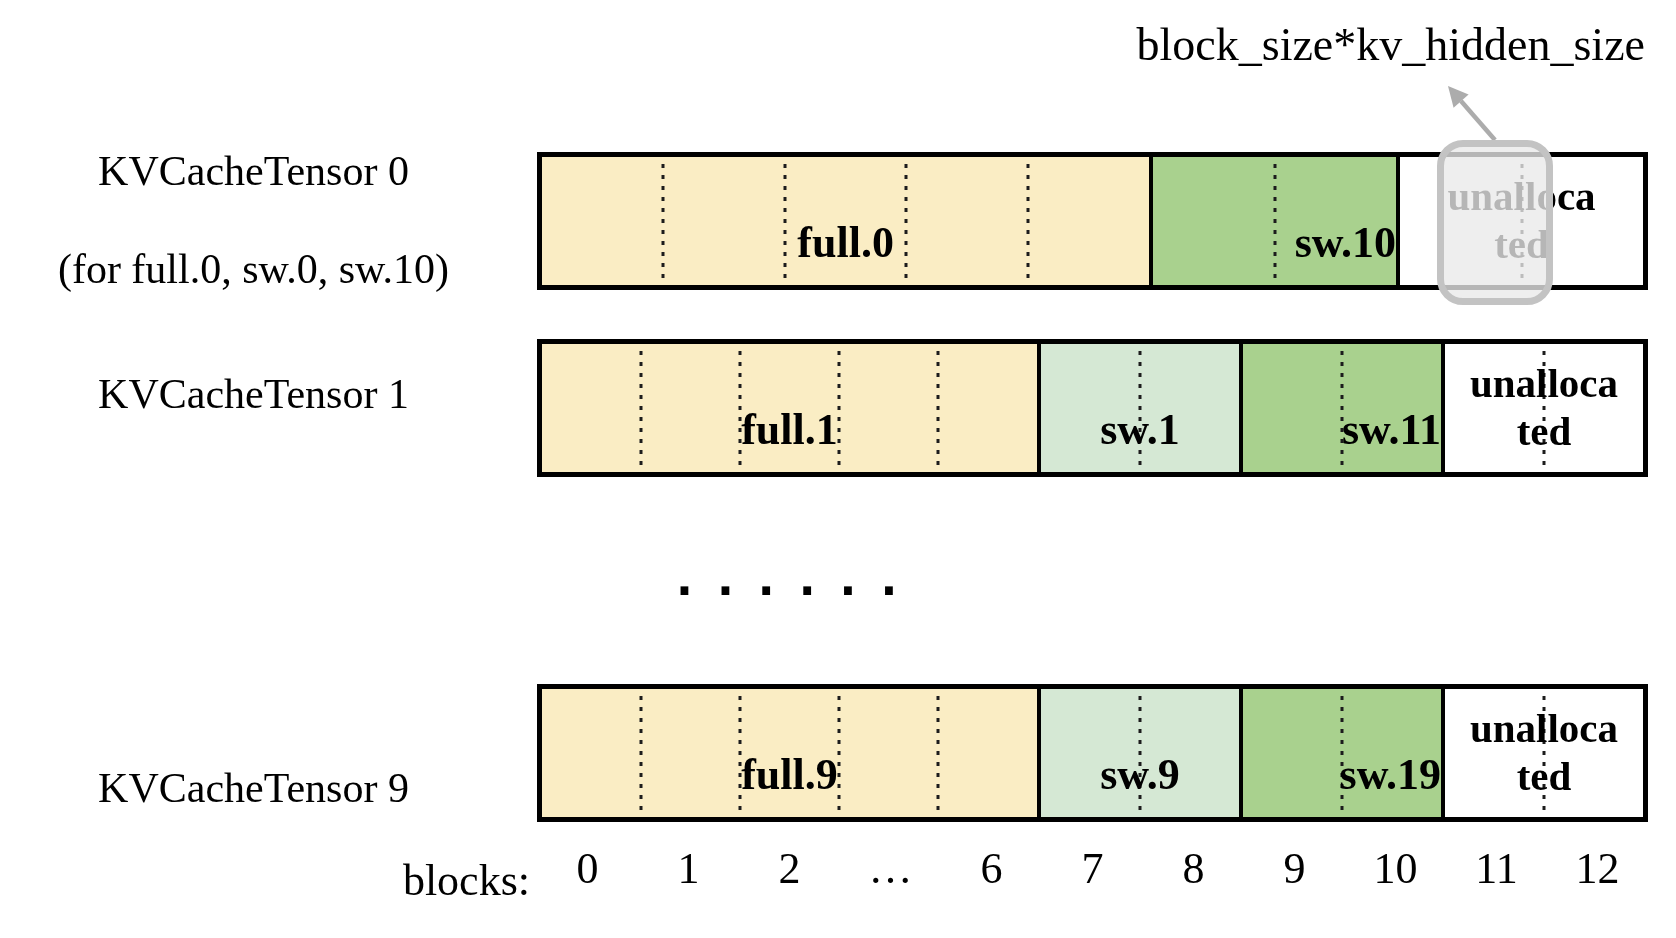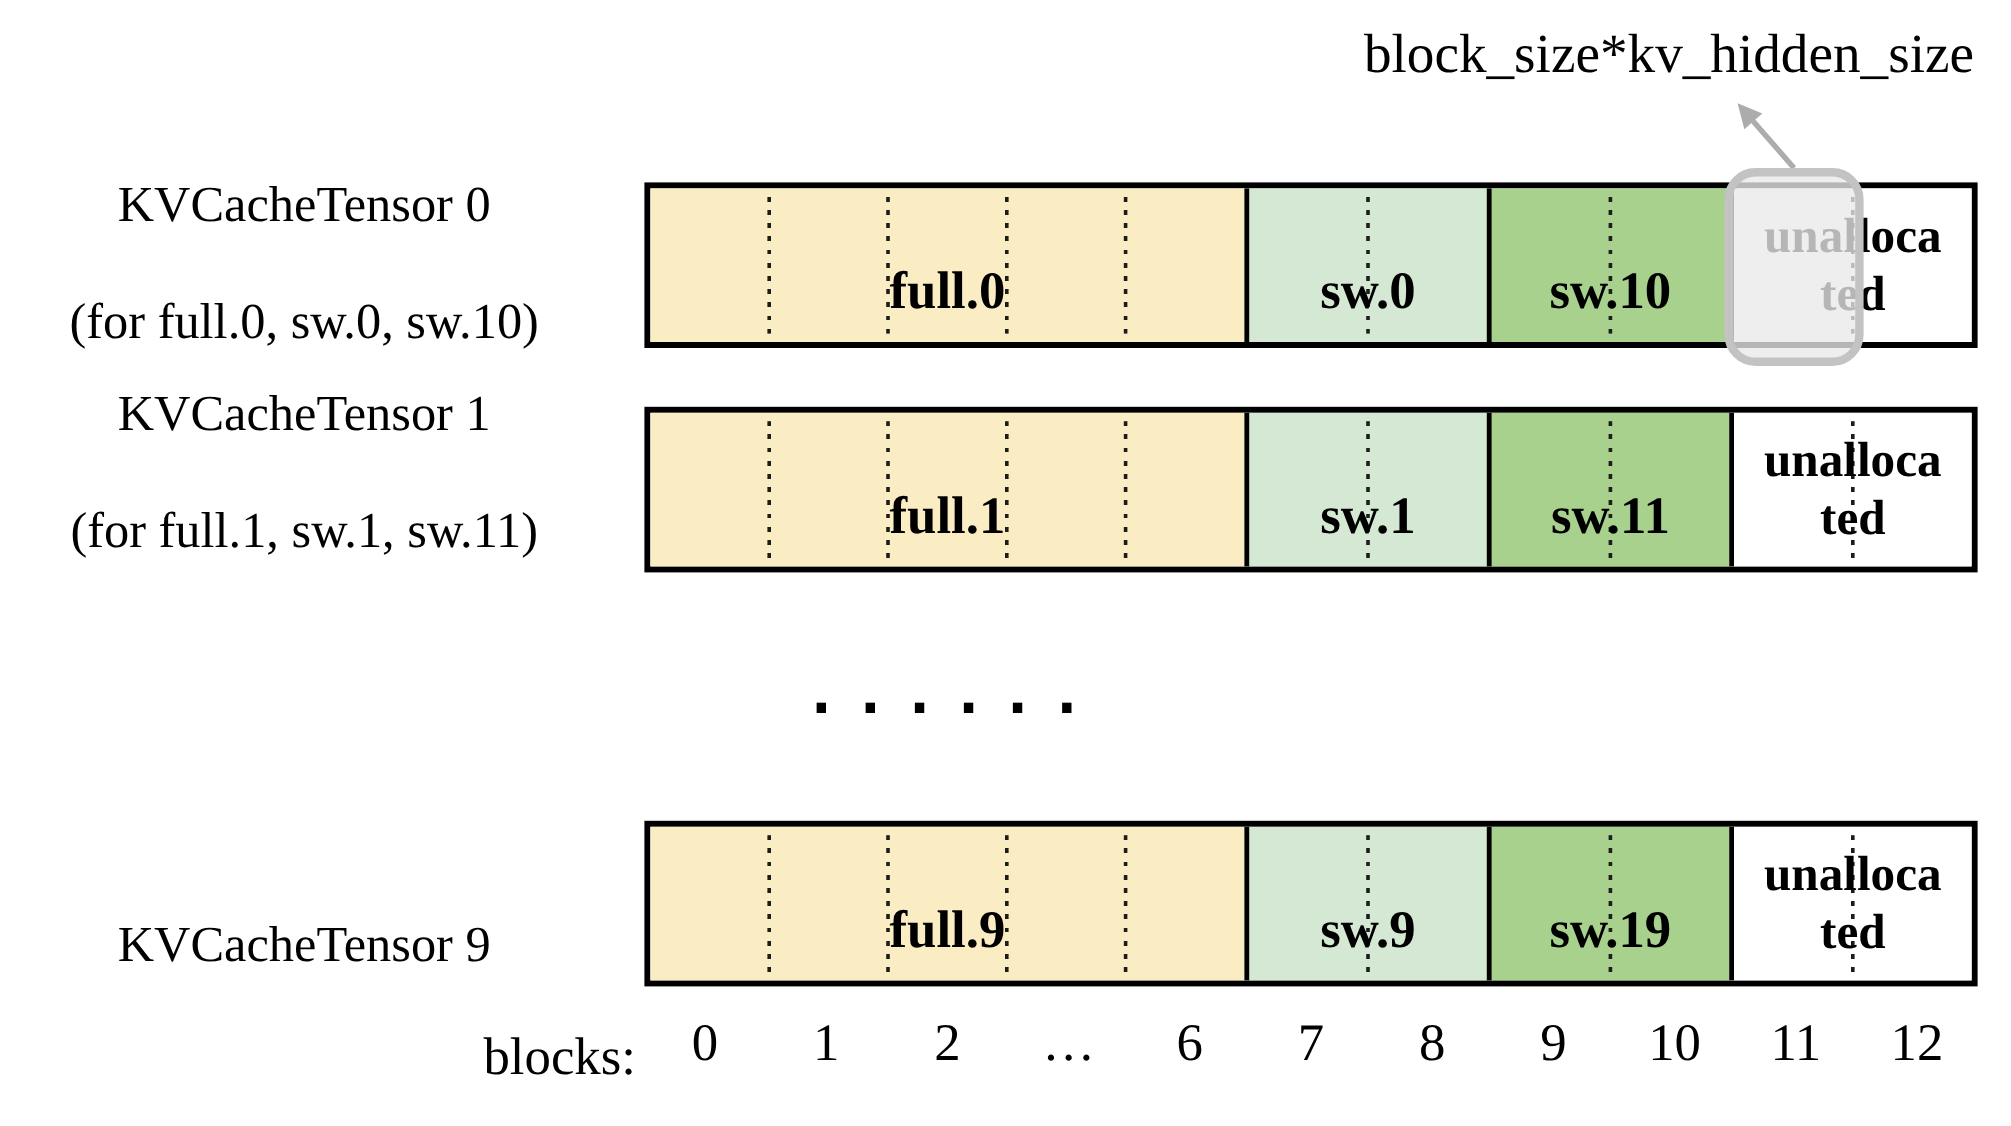--- a/index.html
+++ b/index.html
@@ -29,21 +29,21 @@
     position:absolute; left:537px; width:1111px; height:138px;
     display:flex; border:5px solid #000; box-sizing:border-box; background:#fff;
   }
   .sec {
     position:relative; display:flex; align-items:center; justify-content:center;
     box-sizing:border-box; height:100%;
   }
   .sec + .sec { border-left:4px solid #000; }
   .sec-full        { flex:5; background:var(--full-fill,#faedc4); }
   .sec-sw          { flex:2; background:var(--sw-fill,#d5e8d4); }
-  .sec-sw2         { flex:2; background:var(--sw2-fill,#a9d18e); }
+  .sec-sw2         { flex:2; background:var(--sw2-fill,#a9d18e);justify-content:flex-end; }
   .sec-unallocated { flex:2; background:var(--unallocated-fill,#ffffff); }
   .sec-label { font-weight:bold; font-size:44px; z-index:1;margin-top:43px; }
   .unalloc-label {
     font-weight:bold; font-size:41px; line-height:1.16; text-align:center; z-index:1;
   }
   .divider {
     position:absolute; top:7px; bottom:7px; width:3px; transform:translateX(-50%);
     background:repeating-linear-gradient(to bottom,#1c1c1c 0 4px,transparent 4px 11px);
   }
   .d20 { left:20%; } .d40 { left:40%; } .d60 { left:60%; } .d80 { left:80%; } .d50 { left:50%; }
@@ -89,41 +89,36 @@
     <div>(for full.0, sw.0, sw.10)</div>
   </div>
   <div class="bar" style="top:152px">
     <div class="sec sec-full">
       <div class="divider d20"></div>
       <div class="divider d40"></div>
       <div class="divider d60"></div>
       <div class="divider d80"></div>
       <span class="sec-label">full.0</span>
     </div>
-    <div class="sec sec-sw">
-      <div class="divider d50"></div>
-      <span class="sec-label">sw.0</span>
-    </div>
     <div class="sec sec-sw2">
       <div class="divider d50"></div>
       <span class="sec-label">sw.10</span>
     </div>
     <div class="sec sec-unallocated">
       <div class="divider d50"></div>
       <span class="unalloc-label">
         <span>unalloca</span><br>
         <span>ted</span>
       </span>
     </div>
   </div>
   <div class="overlay"></div>
 
   <div class="row-label" style="top:326px">
     <div>KVCacheTensor 1</div>
-    <div>(for full.1, sw.1, sw.11)</div>
   </div>
   <div class="bar" style="top:339px">
     <div class="sec sec-full">
       <div class="divider d20"></div>
       <div class="divider d40"></div>
       <div class="divider d60"></div>
       <div class="divider d80"></div>
       <span class="sec-label">full.1</span>
     </div>
     <div class="sec sec-sw">

